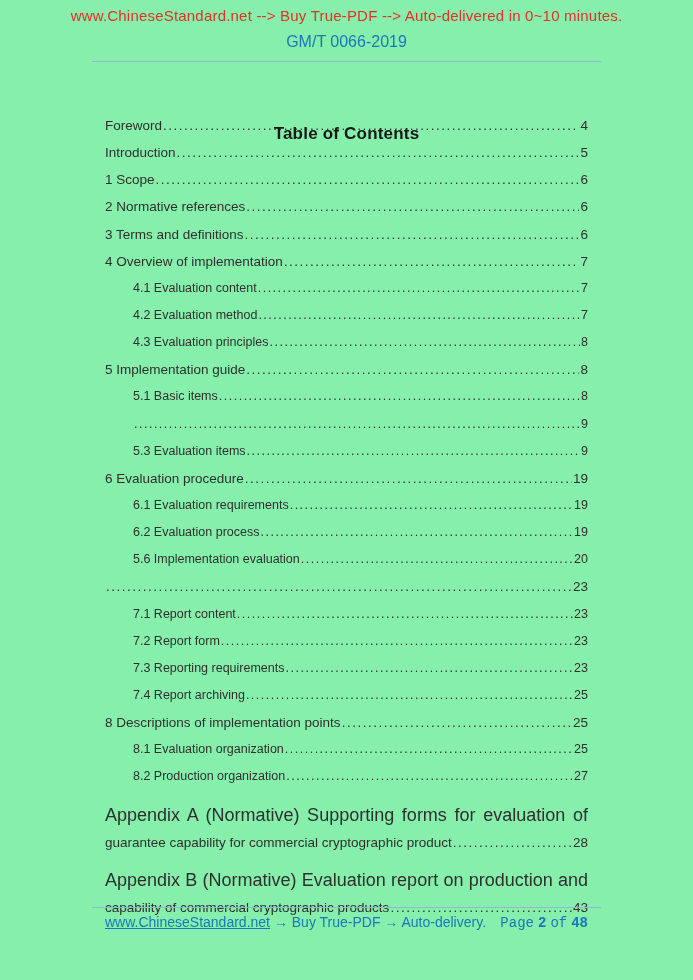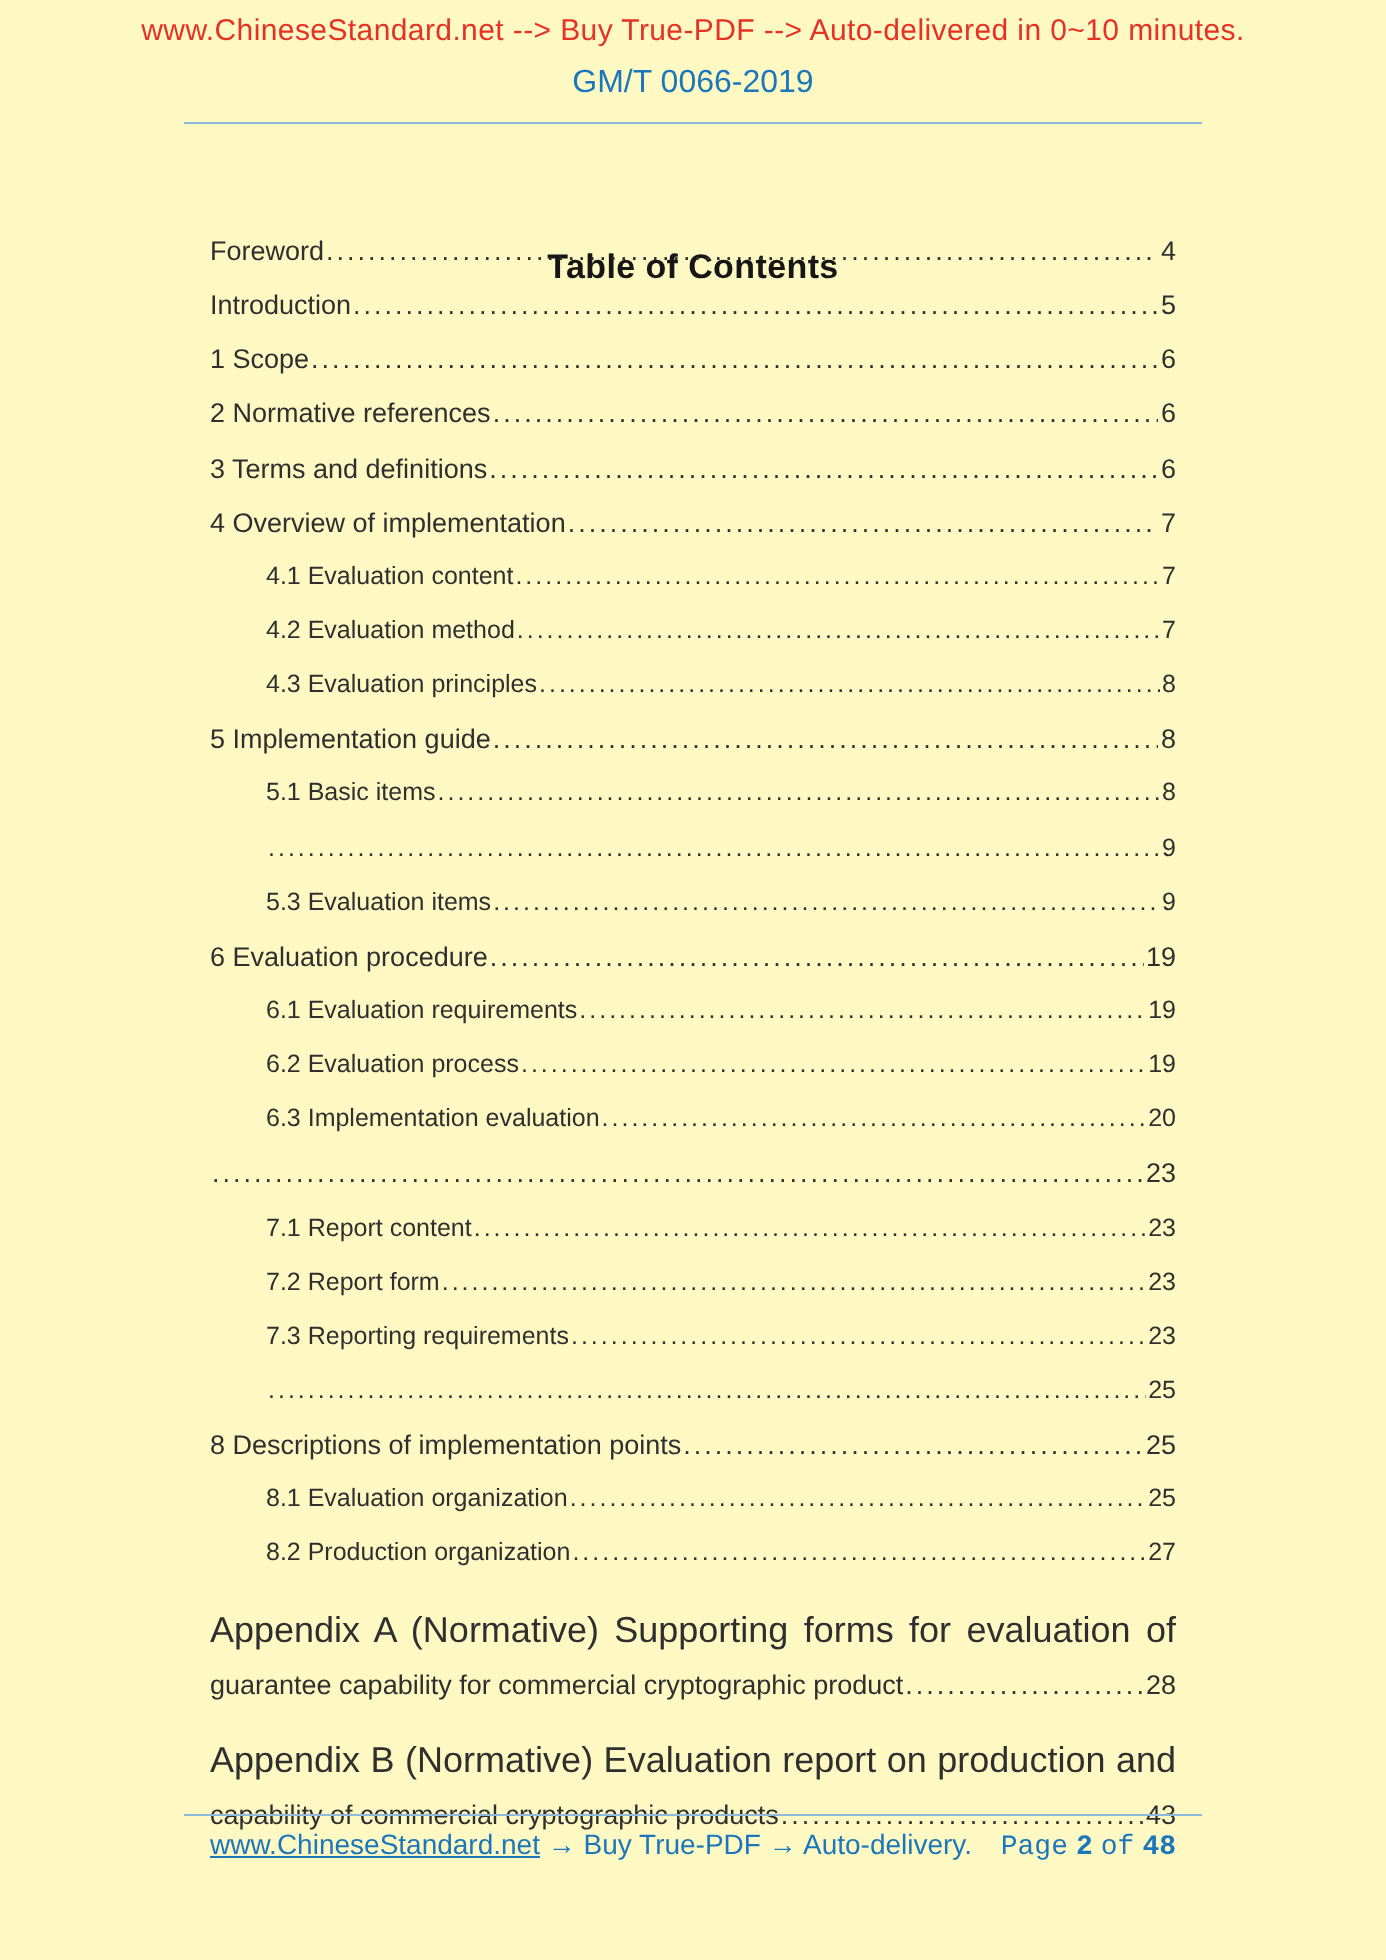--- a/index.html
+++ b/index.html
@@ -1,20 +1,20 @@
 <!DOCTYPE html>
 <html><head>
 <meta charset="utf-8">
 <style>
   html, body { margin: 0; padding: 0; background: #ffffff; }
   .page {
     position: relative;
     width: 693px;
     height: 980px;
-    background: #fef9c3;
+    background: #86efac;
     font-family: "Liberation Sans", sans-serif;
     overflow: hidden;
   }
   .banner {
     position: absolute;
     top: 7px; left: 0;
     width: 100%;
     text-align: center;
     color: #e53126;
     font-size: 15px;
@@ -192,21 +192,21 @@
         <span class="toc-label">6.1 Evaluation requirements</span>
         <span class="leader"></span>
         <span class="toc-page">19</span>
       </div>
       <div class="toc-row level2">
         <span class="toc-label">6.2 Evaluation process</span>
         <span class="leader"></span>
         <span class="toc-page">19</span>
       </div>
       <div class="toc-row level2">
-        <span class="toc-label">6.3 Implementation evaluation</span>
+        <span class="toc-label">5.6 Implementation evaluation</span>
         <span class="leader"></span>
         <span class="toc-page">20</span>
       </div>
       <div class="toc-row level1">
         <span class="leader"></span>
         <span class="toc-page">23</span>
       </div>
       <div class="toc-row level2">
         <span class="toc-label">7.1 Report content</span>
         <span class="leader"></span>
@@ -216,20 +216,21 @@
         <span class="toc-label">7.2 Report form</span>
         <span class="leader"></span>
         <span class="toc-page">23</span>
       </div>
       <div class="toc-row level2">
         <span class="toc-label">7.3 Reporting requirements</span>
         <span class="leader"></span>
         <span class="toc-page">23</span>
       </div>
       <div class="toc-row level2">
+        <span class="toc-label">7.4 Report archiving</span>
         <span class="leader"></span>
         <span class="toc-page">25</span>
       </div>
       <div class="toc-row level1">
         <span class="toc-label">8 Descriptions of implementation points</span>
         <span class="leader"></span>
         <span class="toc-page">25</span>
       </div>
       <div class="toc-row level2">
         <span class="toc-label">8.1 Evaluation organization</span>

